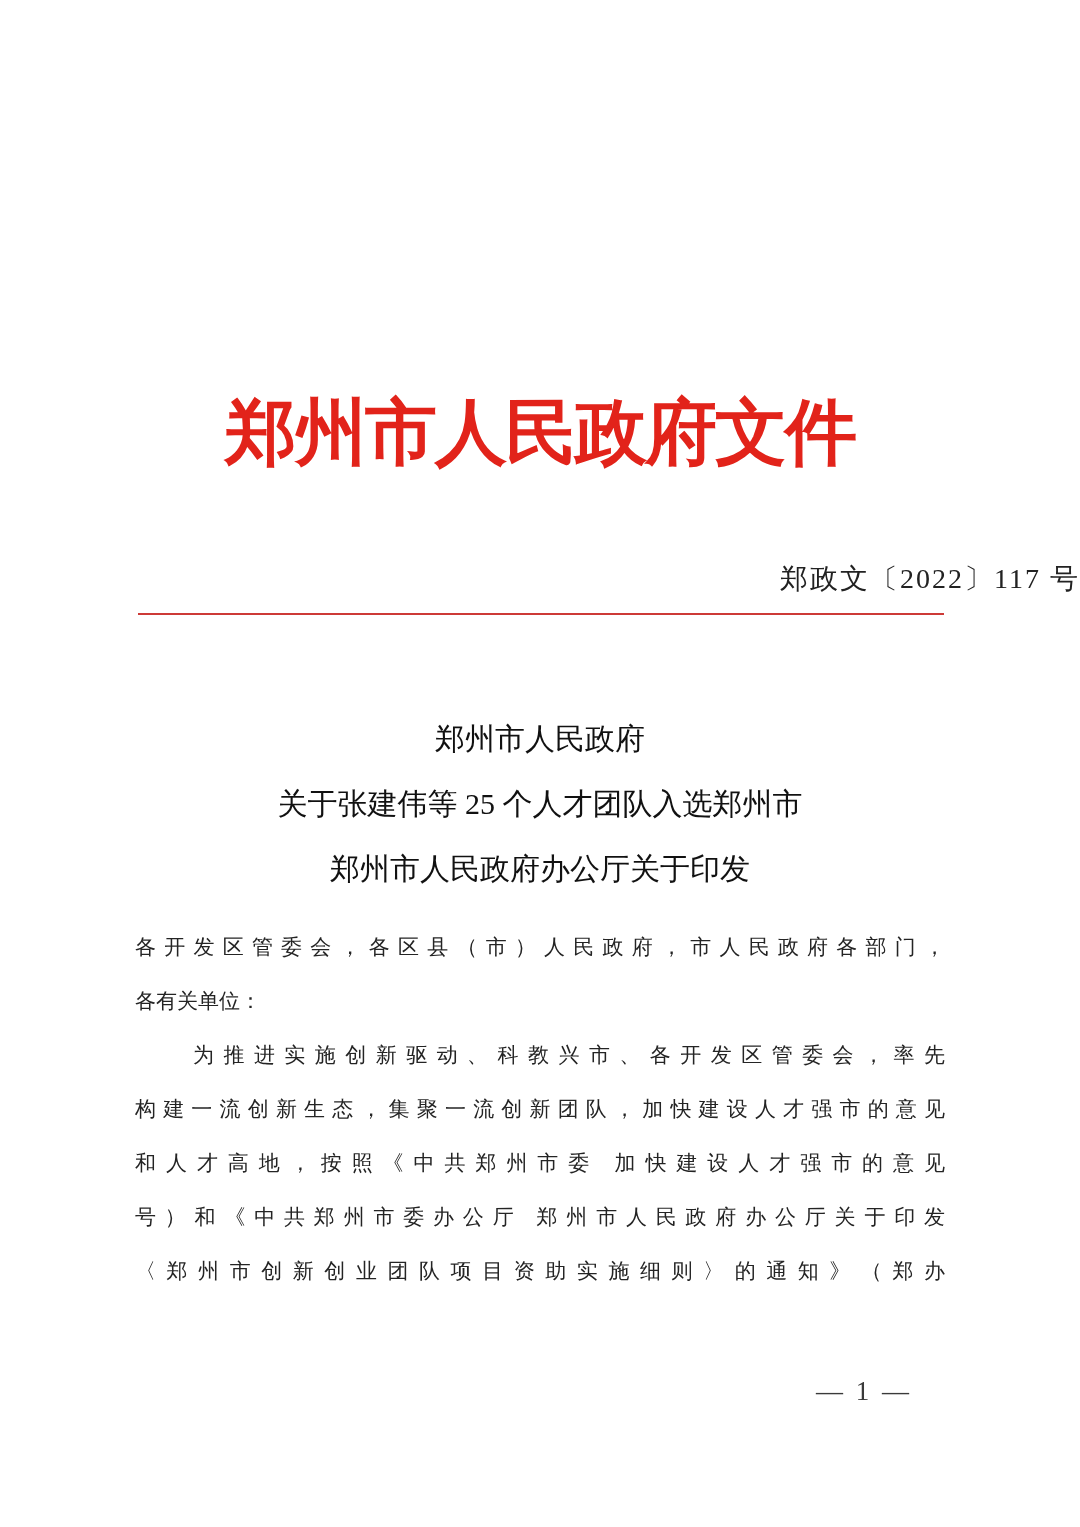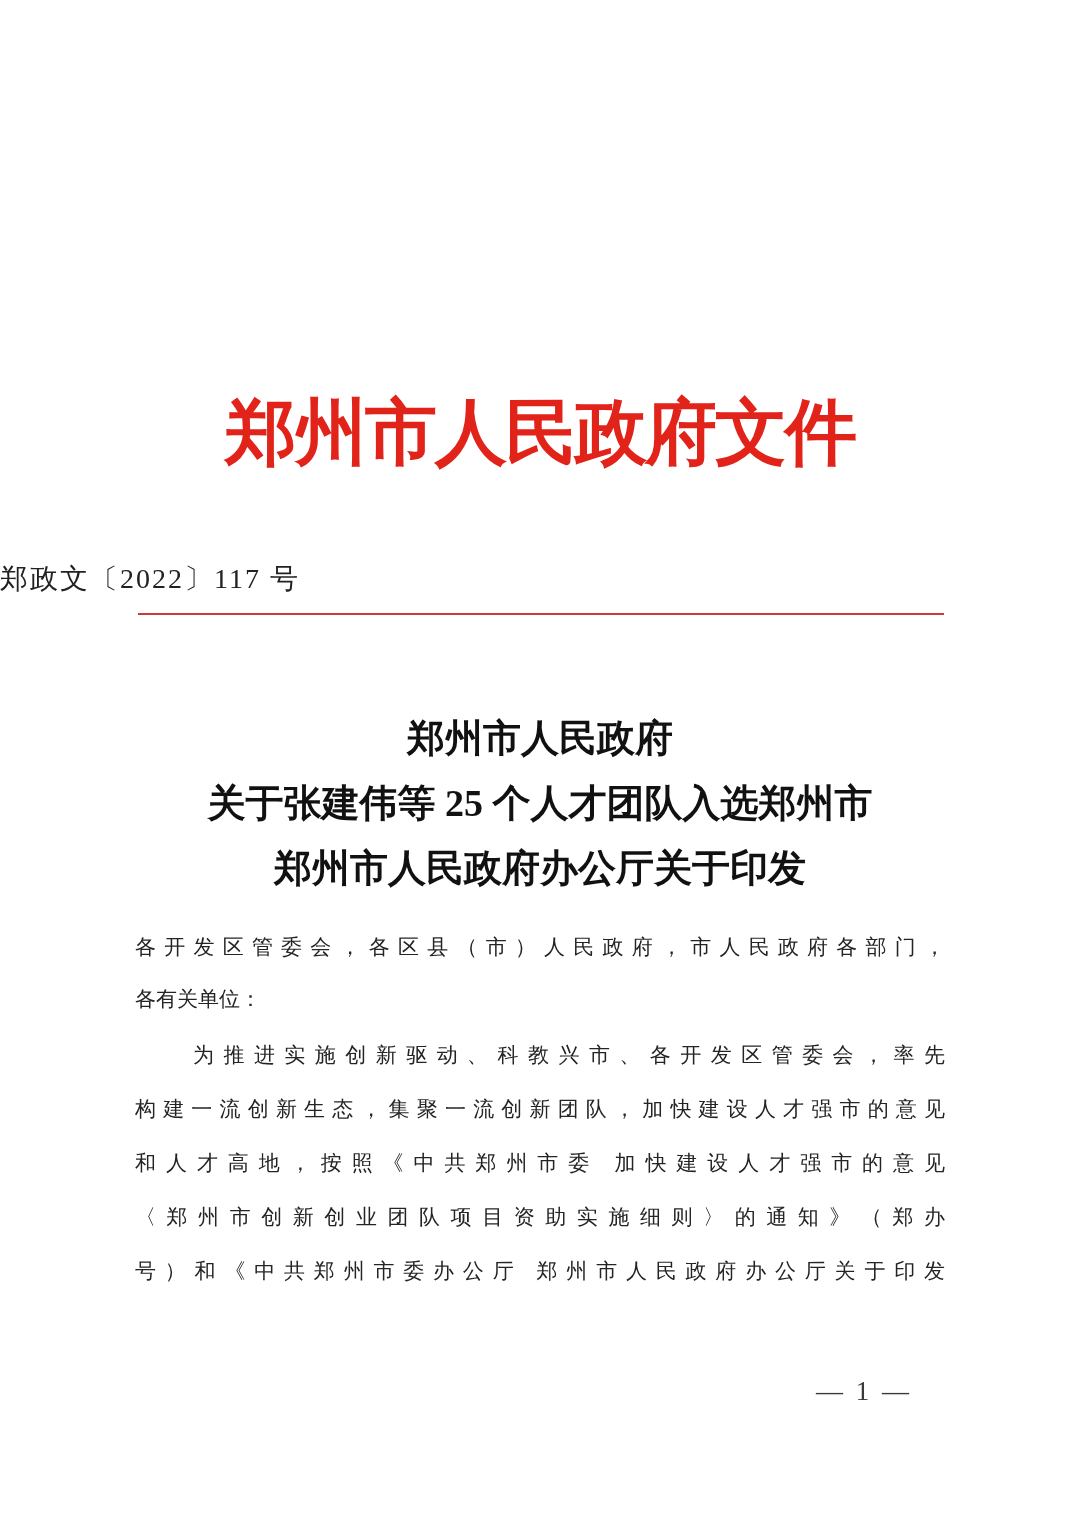--- a/index.html
+++ b/index.html
@@ -34,41 +34,41 @@
     color: var(--header-red);
     letter-spacing: -2px;
     white-space: nowrap;
     margin-top: 40px;
   }
   .doc-number {
     position: absolute;
     top: 560px;
     left: 0;
     width: 100%;
-    text-align: left;
+    text-align: right;
     font-size: 28px;
     letter-spacing: 2px;
     color: #222222;
   }
   .red-line {
     position: absolute;
     top: 613px;
     left: 138px;
     width: 806px;
     height: 2px;
     background: var(--divider-red);
   }
   .notice-title {
     position: absolute;
     top: 706px;
     left: 0;
     width: 100%;
     text-align: center;
-    font-weight: bold;
-    font-size: 38px;
+    font-weight: normal;
+    font-size: 30px;
     color: #111111;
   }
   .notice-title .t-line {
     line-height: 65px;
     white-space: nowrap;
   }
   .doc-body {
     position: absolute;
     top: 920px;
     left: 135px;
@@ -79,21 +79,20 @@
   .b-line {
     height: 54px;
     line-height: 54px;
     overflow: hidden;
     text-align: justify;
     text-align-last: justify;
   }
   .b-line.short {
     text-align: left;
     text-align-last: left;
-    font-family: Liberation Mono, monospace;
   }
   .b-line.indent {
     text-indent: 58px;
   }
   .page-number {
     position: absolute;
     top: 1376px;
     right: 168px;
     font-size: 27px;
     letter-spacing: 3px;
@@ -117,19 +116,19 @@
     <div class="t-line">关于张建伟等 25 个人才团队入选郑州市</div>
     <div class="t-line">郑州市人民政府办公厅关于印发</div>
   </div>
 
   <div class="doc-body">
     <div class="b-line">各开发区管委会，各区县（市）人民政府，市人民政府各部门，</div>
     <div class="b-line short">各有关单位：</div>
     <div class="b-line indent">为推进实施创新驱动、科教兴市、各开发区管委会，率先</div>
     <div class="b-line">构建一流创新生态，集聚一流创新团队，加快建设人才强市的意见</div>
     <div class="b-line">和人才高地，按照《中共郑州市委 加快建设人才强市的意见</div>
+    <div class="b-line">号）和《中共郑州市委办公厅 郑州市人民政府办公厅关于印发</div>
     <div class="b-line">〈郑州市创新创业团队项目资助实施细则〉的通知》（郑办</div>
-    <div class="b-line">号）和《中共郑州市委办公厅 郑州市人民政府办公厅关于印发</div>
   </div>
 
   <div class="page-number">— 1 —</div>
 
 </div>
 
 </body></html>

